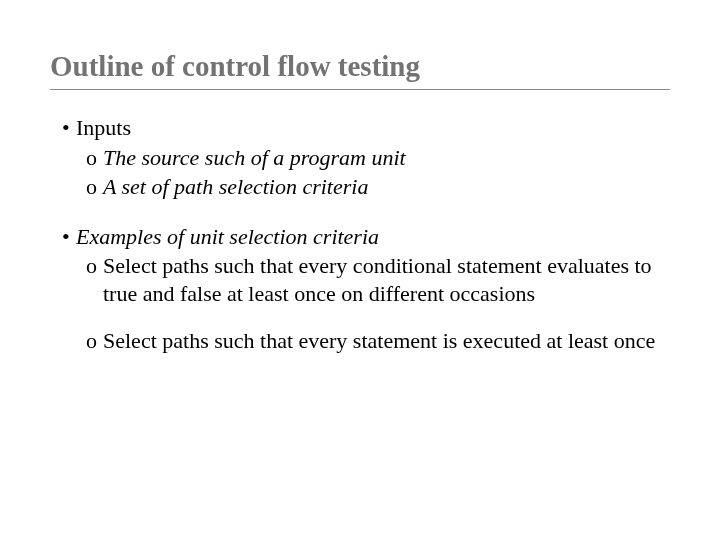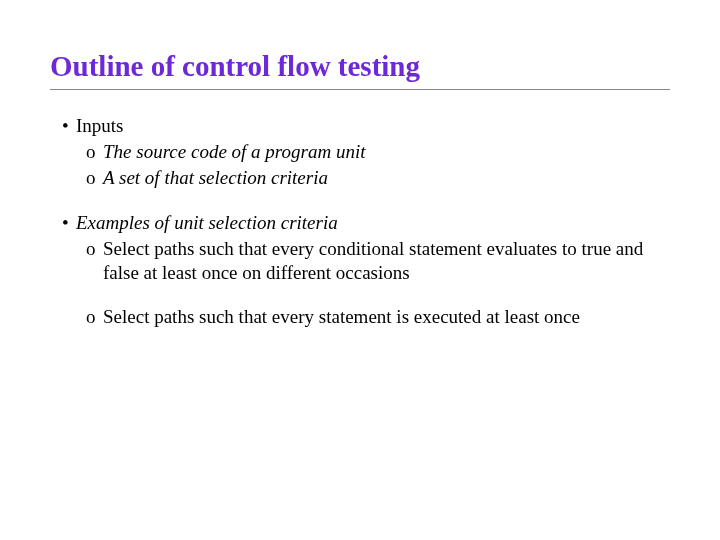--- a/index.html
+++ b/index.html
@@ -10,32 +10,32 @@
       background: #ffffff;
       font-family: Georgia, 'Times New Roman', serif;
       color: #000000;
       overflow: hidden;
     }
     .slide {
       padding: 50px 50px 0 50px;
       box-sizing: border-box;
     }
     .title {
-      color: #6d28d9;
+      color: #737373;
       font-size: 29px;
       font-weight: bold;
       margin: 0 0 12px 0;
       padding-bottom: 6px;
       border-bottom: 1px solid #888888;
     }
     ul.level1 {
       list-style: none;
       margin: 24px 0 0 0;
       padding: 0 0 0 12px;
-      font-size: 19px;
+      font-size: 22px;
       line-height: 1.25;
     }
     ul.level1 > li {
       margin-bottom: 22px;
     }
     ul.level1 > li > .bullet {
       display: inline-block;
       width: 14px;
     }
     .italic {
@@ -61,21 +61,21 @@
       margin-bottom: 20px;
     }
   </style>
 </head>
 <body>
 
 <div class="slide">
   <h1 class="title">Outline of control flow testing</h1>
   <ul class="level1">
       <li><span class="bullet">•</span><span>Inputs</span><ul class="level2">
-          <li><span class="sub-bullet">o</span><span class="italic">The source code of a program unit</span></li>
-          <li><span class="sub-bullet">o</span><span class="italic">A set of that selection criteria</span></li>
+          <li><span class="sub-bullet">o</span><span class="italic">The source such of a program unit</span></li>
+          <li><span class="sub-bullet">o</span><span class="italic">A set of path selection criteria</span></li>
         </ul></li>
       <li><span class="bullet">•</span><span class="italic">Examples of unit selection criteria</span><ul class="level2 spaced">
           <li><span class="sub-bullet">o</span><span>Select paths such that every conditional statement evaluates to true and false at least once on different occasions</span></li>
           <li><span class="sub-bullet">o</span><span>Select paths such that every statement is executed at least once</span></li>
         </ul></li>
     </ul>
 </div>
 
 </body></html>

